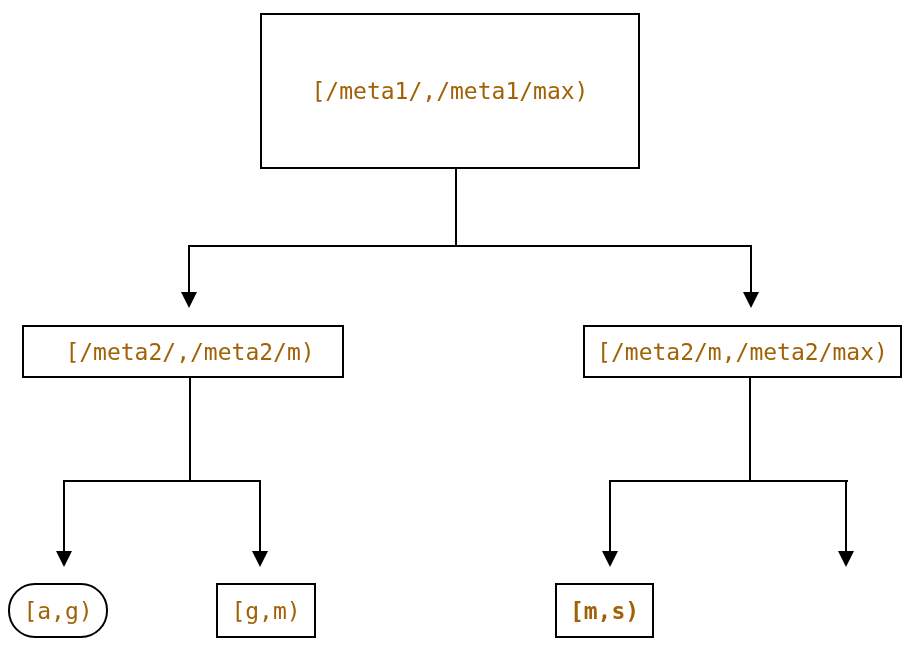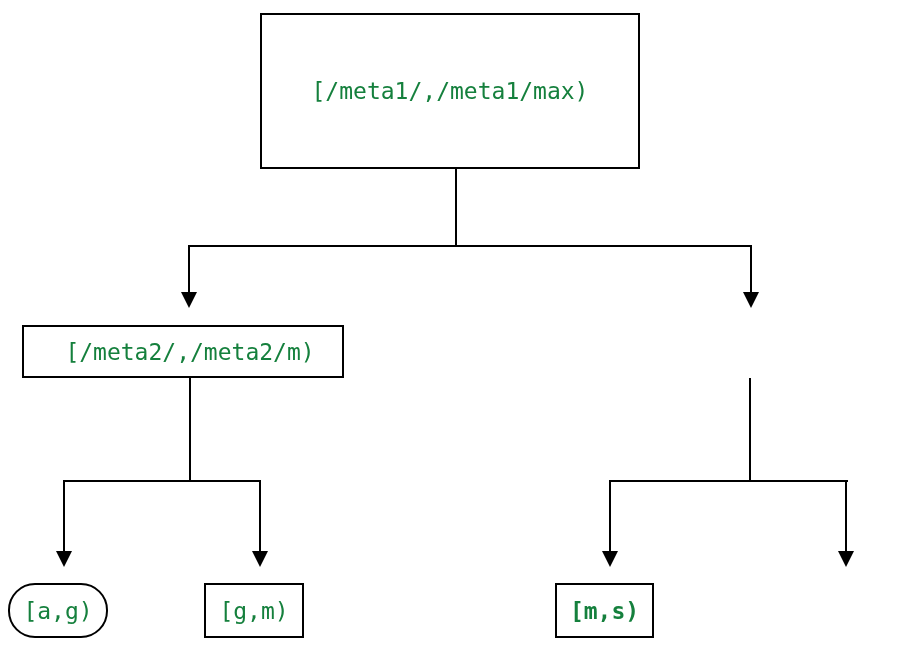--- a/index.html
+++ b/index.html
@@ -17,42 +17,42 @@
   }
   .node {
     position: absolute;
     box-sizing: border-box;
     border: 2px solid #000000;
     background: #ffffff;
     display: flex;
     align-items: center;
     justify-content: center;
     font-size: 23px;
-    color: #15803d;
+    color: #a16207;
     white-space: nowrap;
   }
   .line {
     position: absolute;
     background: #000000;
   }
   .arrowhead {
     position: absolute;
     width: 0;
     height: 0;
     border-left: 8px solid transparent;
     border-right: 8px solid transparent;
     border-top: 16px solid #000000;
   }
 
   
   .node-root   { left: 260px; top: 13px;  width: 380px; height: 156px; }
   .node-l2a    { left: 22px;  top: 325px; width: 322px; height: 53px; padding-left: 14px; }
   .node-l2b    { left: 583px; top: 325px; width: 319px; height: 53px; }
   .node-leaf1  { left: 8px;   top: 583px; width: 100px; height: 55px; border-radius: 27px; }
-  .node-leaf2  { left: 204px; top: 583px; width: 100px; height: 55px; }
+  .node-leaf2  { left: 216px; top: 583px; width: 100px; height: 55px; }
   .node-leaf3  { left: 555px; top: 583px; width: 99px;  height: 55px; font-weight: bold; }
   .node-leaf4  { left: 779px; top: 583px; width: 123px; height: 55px; }
 
   
   .e1-stem   { left: 455px; top: 169px; width: 2px;   height: 78px; }
   .e1-horiz  { left: 188px; top: 245px; width: 564px; height: 2px; }
   .e1-dropL  { left: 188px; top: 245px; width: 2px;   height: 47px; }
   .e1-dropR  { left: 750px; top: 245px; width: 2px;   height: 47px; }
   .e1-arrL   { left: 181px; top: 292px; }
   .e1-arrR   { left: 743px; top: 292px; }
@@ -79,20 +79,23 @@
 <div id="canvas">
 
   <div class="node node-root">
     <span>[/meta1/,/meta1/max)</span>
   </div>
 
   <div class="node node-l2a">
     <span>[/meta2/,/meta2/m)</span>
   </div>
 
+  <div class="node node-l2b">
+    <span>[/meta2/m,/meta2/max)</span>
+  </div>
 
   <div class="node node-leaf1">
     <span>[a,g)</span>
   </div>
 
   <div class="node node-leaf2">
     <span>[g,m)</span>
   </div>
 
   <div class="node node-leaf3">

